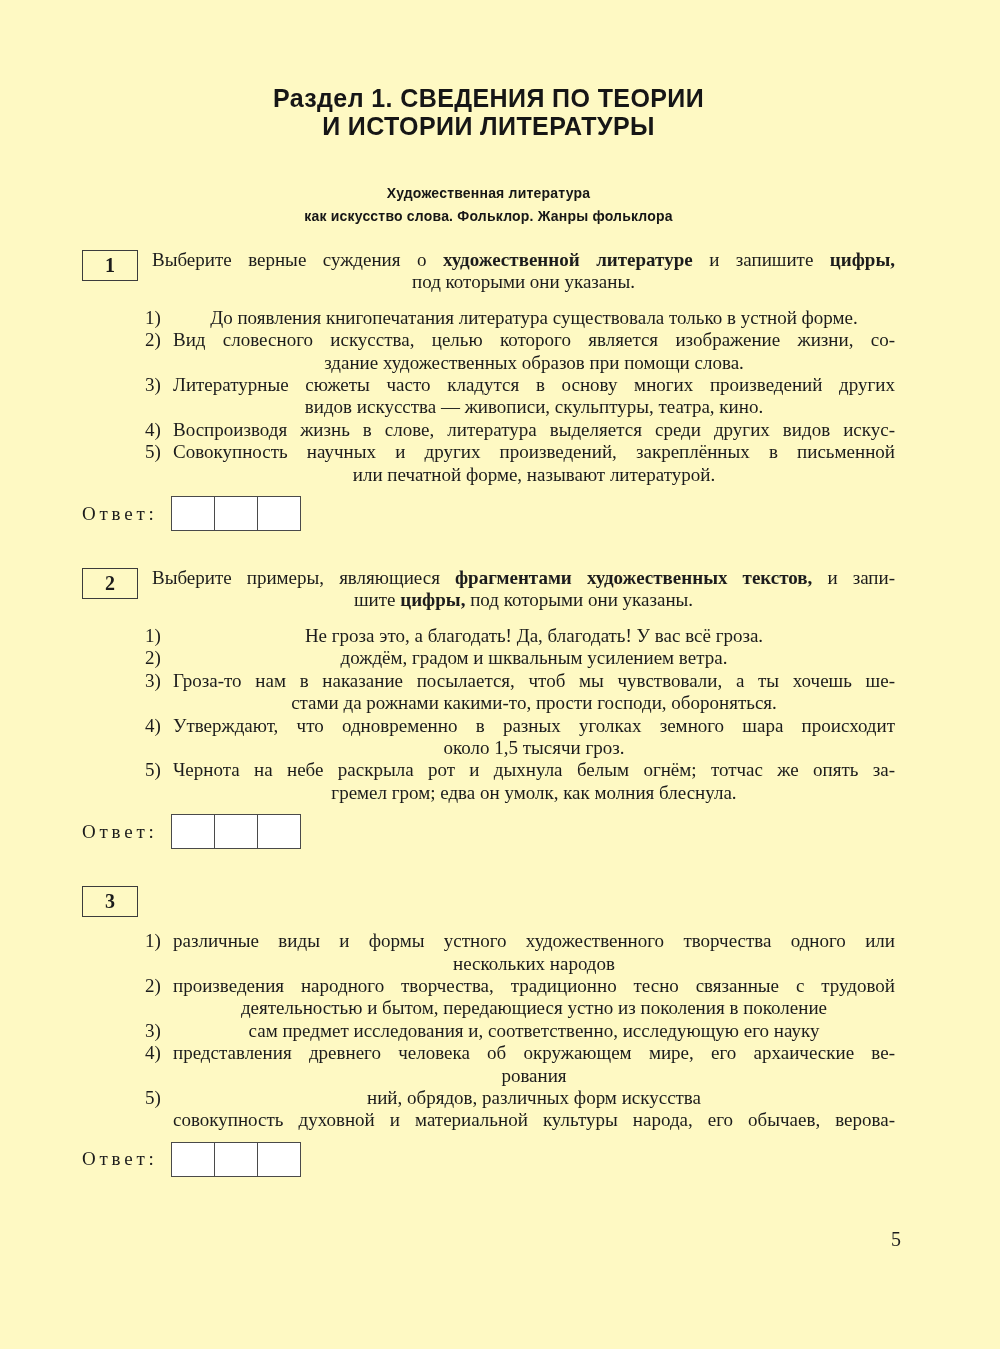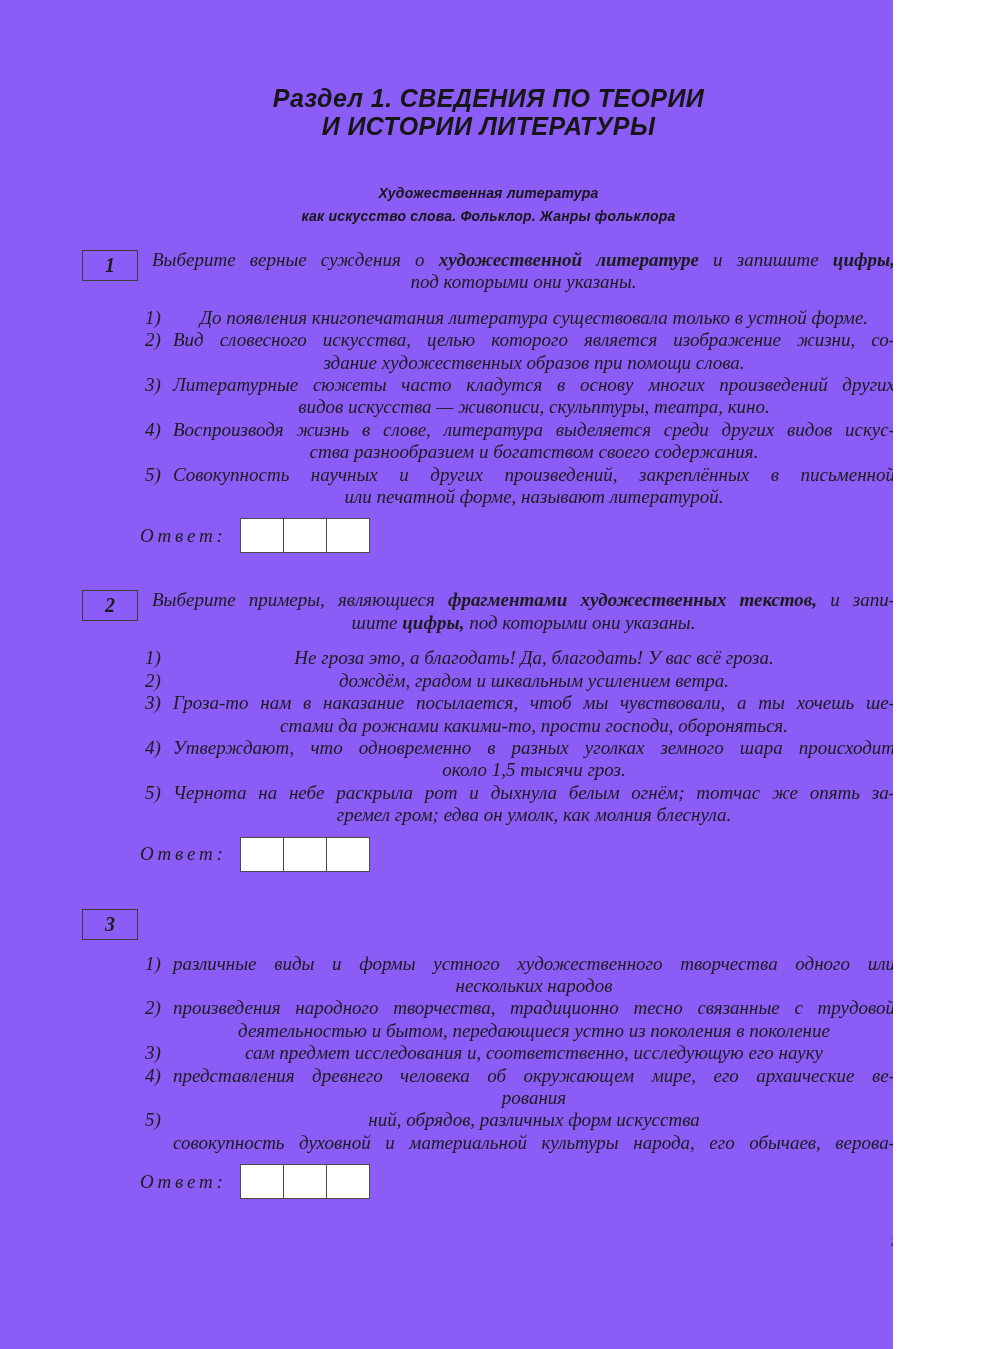--- a/index.html
+++ b/index.html
@@ -1,25 +1,24 @@
 <!DOCTYPE html>
 <html lang="ru"><head>
 <meta charset="utf-8">
 <style>
   html, body { margin: 0; padding: 0; background: #ffffff; }
   .page {
     position: relative;
-    width: 893px;
+    width: 1000px;
     height: 1349px;
-    background: #8b5cf6;
+    background: #fef9c3;
     color: #1c1c1c;
     font-family: "Liberation Serif", "DejaVu Serif", serif;
     font-size: 19px;
     overflow: hidden;
-    font-style: italic;
   }
   .content {
     margin-left: 82px;
     width: 813px;
     padding-top: 84px;
   }
   
   .title {
     margin: 0;
     text-align: center;
@@ -64,21 +63,20 @@
   }
   .l { text-align: center; }
   .l.f { text-align: justify; text-align-last: justify; }
   .b { font-weight: 700; }
   .options { margin-top: 13px; margin-left: 63px; line-height: 22.4px; }
   .option { position: relative; padding-left: 28px; width: 722px; }
   .onum { position: absolute; left: 0; top: 0; }
   
   .answer-row {
     margin-top: 10px;
-    margin-left: 58px;
     display: flex;
     align-items: center;
   }
   .answer-label { letter-spacing: 0.2em; }
   .answer-boxes {
     display: flex;
     margin-left: 13px;
     border: 1px solid #4a4a4a;
     background: #ffffff;
   }
@@ -127,21 +125,20 @@
               <div class="l">здание художественных образов при помощи слова.</div>
             </div>
             <div class="option">
               <span class="onum">3)</span>
               <div class="l f">Литературные сюжеты часто кладутся в основу многих произведений других</div>
               <div class="l">видов искусства — живописи, скульптуры, театра, кино.</div>
             </div>
             <div class="option">
               <span class="onum">4)</span>
               <div class="l f">Воспроизводя жизнь в слове, литература выделяется среди других видов искус-</div>
-              <div class="l">ства разнообразием и богатством своего содержания.</div>
             </div>
             <div class="option">
               <span class="onum">5)</span>
               <div class="l f">Совокупность научных и других произведений, закреплённых в письменной</div>
               <div class="l">или печатной форме, называют литературой.</div>
             </div>
           </div>
           <div class="answer-row">
             <span class="answer-label">Ответ:</span>
             <div class="answer-boxes">

